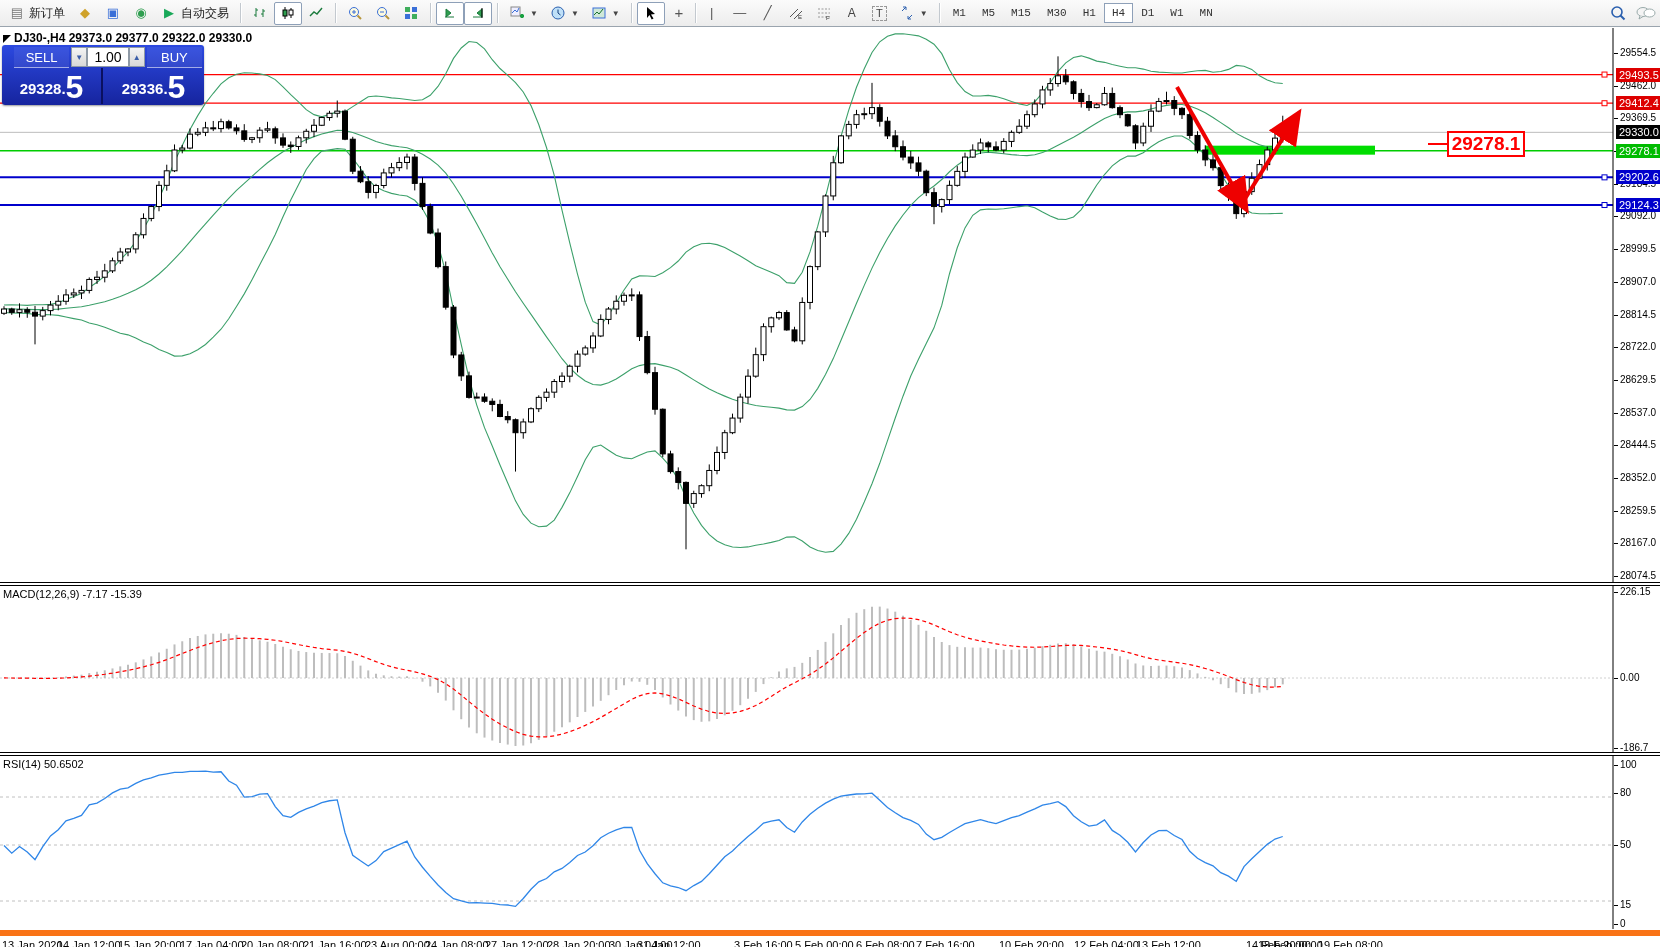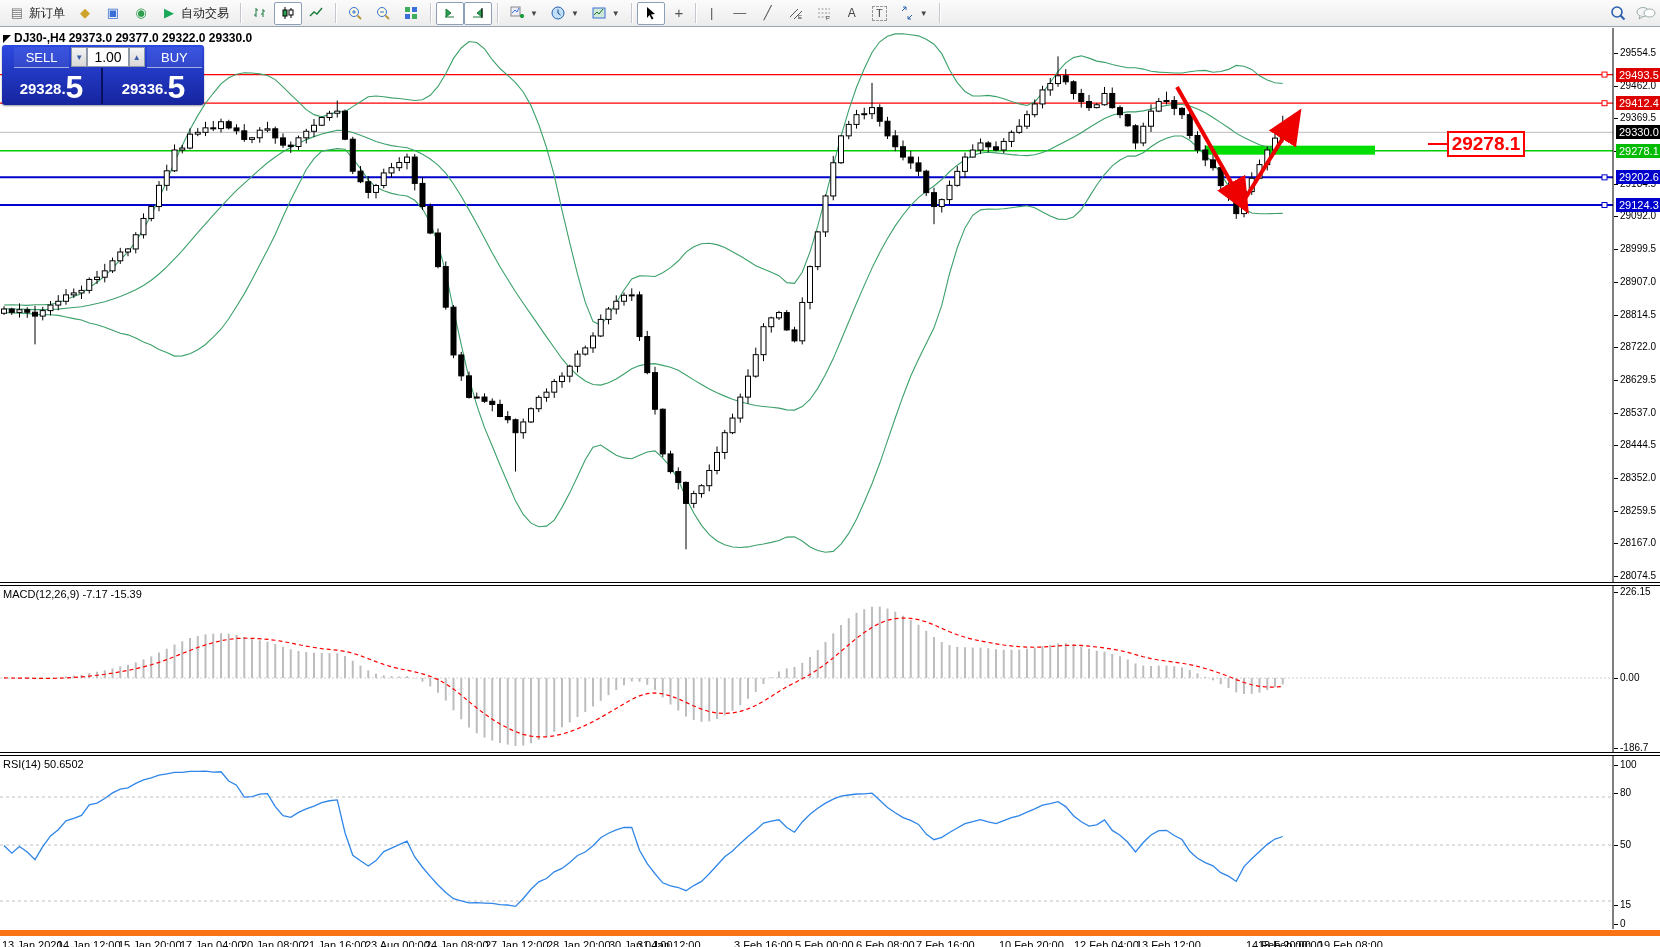--- a/index.html
+++ b/index.html
@@ -247,20 +247,31 @@
       <span class="gicon">
         <svg width="16" height="16">
             <path d="M3 6l4-4M7 2h-3M7 2v3" stroke="#2a5fae"></path>
             <path d="M13 10l-4 4M9 14h3M9 14v-3" stroke="#2a5fae"></path>
           </svg>
       </span>
         <span class="ddarrow">▼</span>
     </div>
   </div>
   <div class="tsep"></div>
+  <div class="tgroup" id="tf-group">
+      <div class="tf-btn">M1</div>
+      <div class="tf-btn">M5</div>
+      <div class="tf-btn">M15</div>
+      <div class="tf-btn">M30</div>
+      <div class="tf-btn">H1</div>
+      <div class="tf-btn active">H4</div>
+      <div class="tf-btn">D1</div>
+      <div class="tf-btn">W1</div>
+      <div class="tf-btn">MN</div>
+    </div>
   <div class="toolbar-right">
     <span class="gicon">
       <svg width="17" height="17">
           <circle cx="7" cy="7" r="5" stroke="#2a5fae" fill="none" stroke-width="1.6"></circle>
           <path d="M10.5 10.5l4 4" stroke="#2a5fae" stroke-width="2"></path>
         </svg>
     </span>
     <span class="gicon">
       <svg width="20" height="16">
           <ellipse cx="7" cy="7" rx="6" ry="4.5" fill="#f4f4f4" stroke="#9aa"></ellipse>

